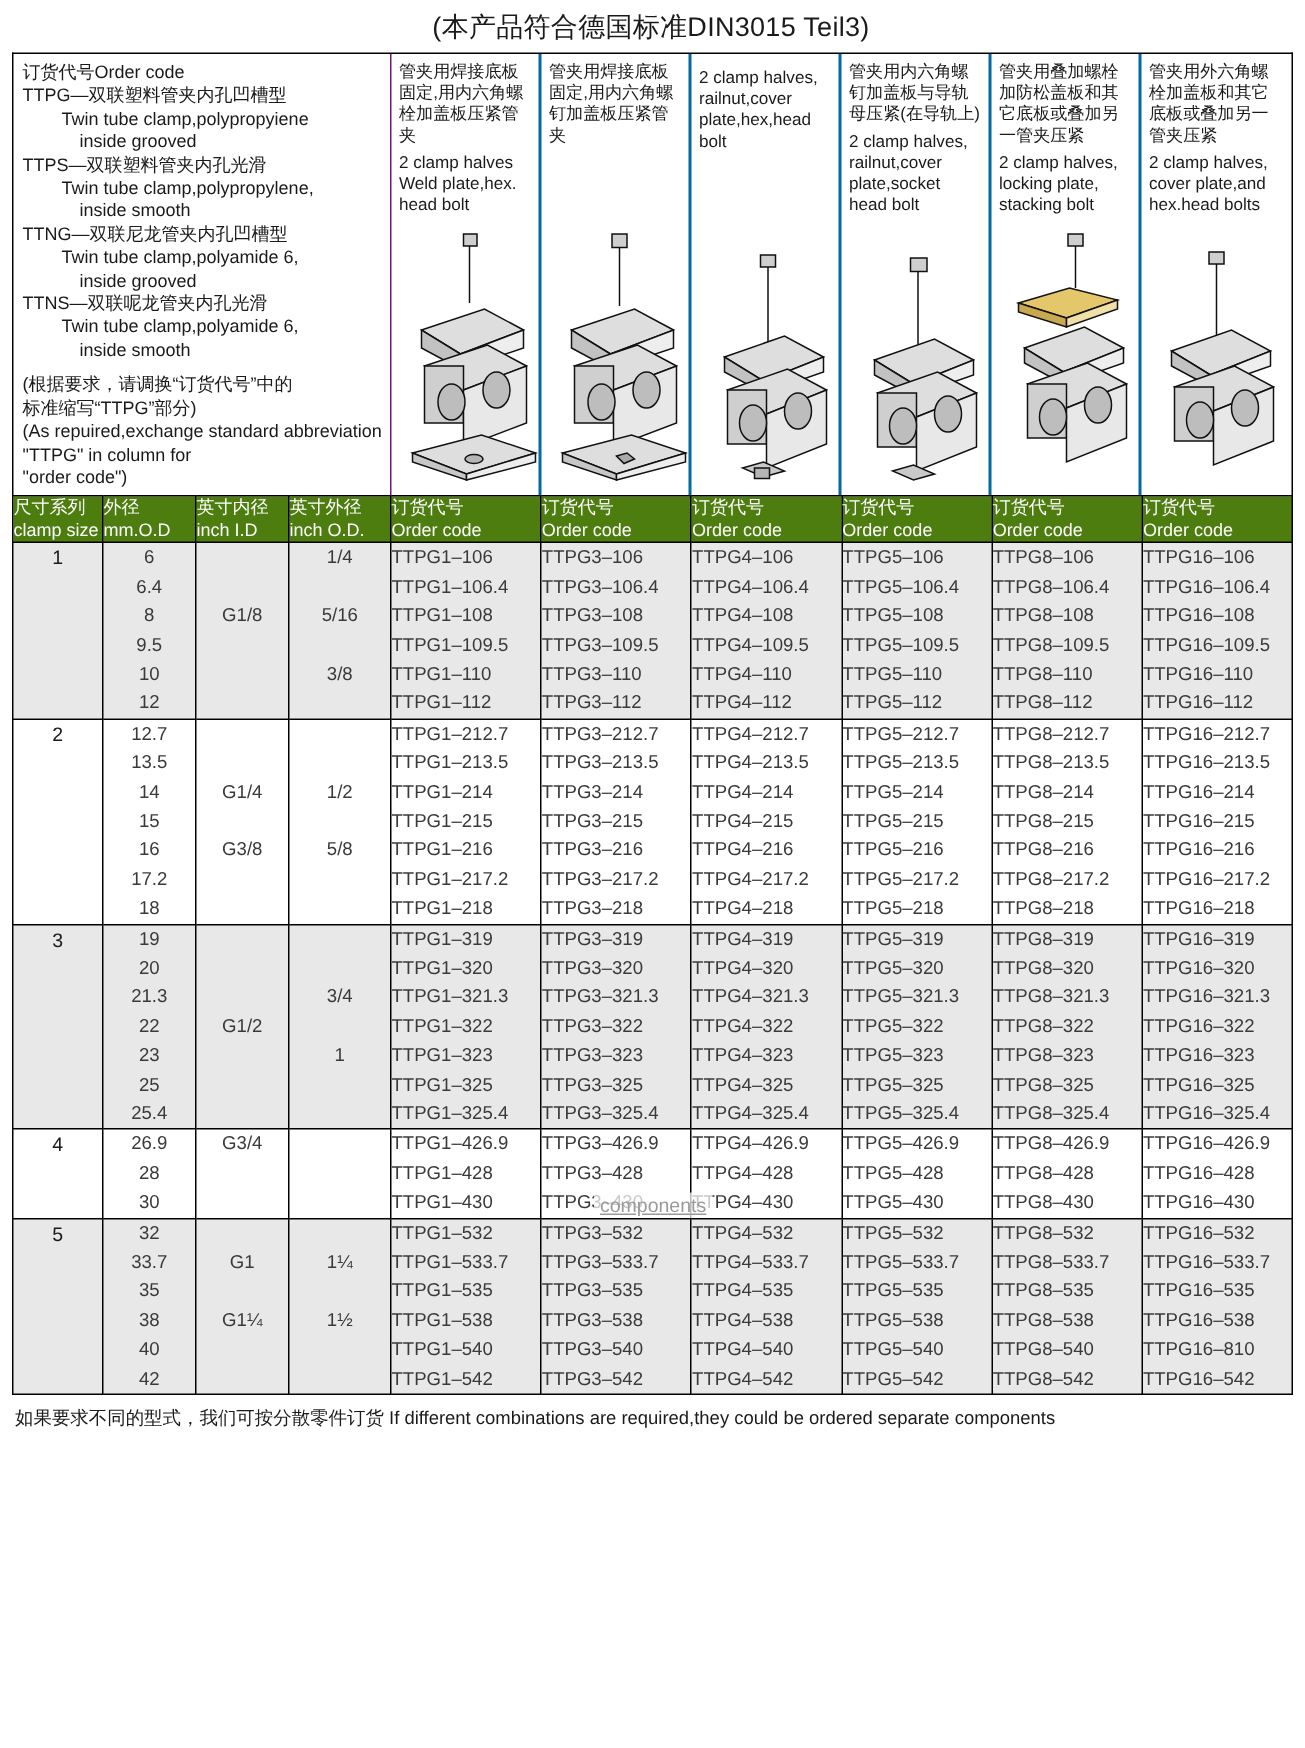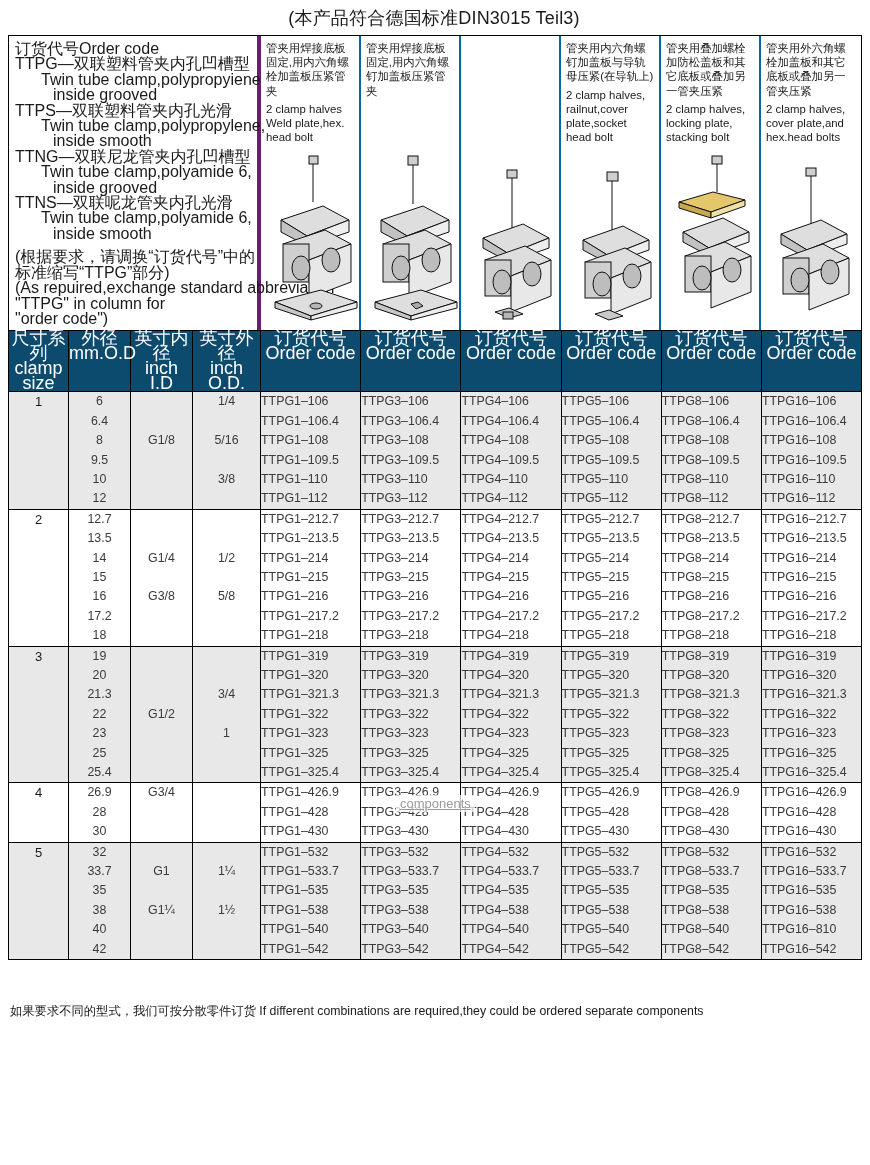--- a/index.html
+++ b/index.html
@@ -25,22 +25,22 @@
   .topgrid{
     display:flex;
     border:1px solid #000;
     border-bottom:none;
     box-sizing:border-box;
   }
   .desc-col{
     width:252px;
     box-sizing:border-box;
     padding:5px 6px 4px 6px;
-    border-right:4px solid #701a75;
-    font-size:16px;
+    border-right:1px solid #701a75;
+    font-size:12px;
     line-height:15.4px;
   }
   .desc-col div{white-space:nowrap;}
   .desc-col .ind1{padding-left:26px;}
   .desc-col .ind2{padding-left:38px;}
   .desc-col .gap{height:8px;}
 
   .prod-col{
     width:101.2px;
     box-sizing:border-box;
@@ -71,26 +71,26 @@
     width:854px;
     table-layout:fixed;
     border:1px solid #000;
   }
   table.main th,table.main td{
     border:1px solid #000;
     padding:0;
     vertical-align:top;
   }
   thead th{
-    background:#0c4a6e;
+    background:#4d7c0f;
     color:#fff;
     font-weight:normal;
-    font-size:18px;
+    font-size:12px;
     line-height:15px;
-    text-align:center;
+    text-align:left;
     padding:6px 2px 7px 2px;
     vertical-align:middle;
   }
   .c-size{width:60px;}
   .c-od{width:62px;}
   .c-iid{width:62px;}
   .c-ioD{width:68px;}
   .c-code{width:100.2px;}
 
   tbody td{
@@ -106,21 +106,20 @@
     color:#1a1a1a;
   }
   td.num{text-align:center;}
   td.code{padding-left:7px;text-align:left;}
   tr.shade td{background:#e8e8e8;}
   tr.plain td{background:#ffffff;}
 
   .bottom-note{
     font-size:12.3px;
     padding:7px 2px 0 2px;
-    margin-top:36px;
   }
 
   .watermark{
     position:absolute;
     left:396px;top:795px;
     font-size:13px;
     color:#9a9a9a;
     background:rgba(255,255,255,0.72);
     padding:1px 4px;
     pointer-events:none;
@@ -201,20 +200,21 @@
             <polygon points="14,156 60,144 96,156 50,170" fill="#dedede"></polygon>
             <polygon points="14,156 14,162 50,174 50,170" fill="#c7c7c7"></polygon>
             <polygon points="50,170 96,156 96,162 50,174" fill="#ededed"></polygon>
             <polygon points="50,158 57,156 62,160 55,163" fill="#a9a9a9"></polygon>
           </g>
         </svg>
       </div>
     </div>
 
     <div class="prod-col">
+      <div class="en">2 clamp halves, railnut,cover plate,hex,head bolt</div>
       <div class="art">
         <svg viewBox="0 0 101 180" width="101" height="180" xmlns="http://www.w3.org/2000/svg">
           <g stroke="#111" fill="none" stroke-width="1">
             <rect x="46" y="24" width="10" height="8" fill="#cfcfcf"></rect>
             <line x1="51" y1="32" x2="51" y2="84"></line>
             <polygon points="22,92 62,78 88,92 48,108" fill="#dedede"></polygon>
             <polygon points="22,92 22,102 48,116 48,108" fill="#c2c2c2"></polygon>
             <polygon points="48,108 88,92 88,102 48,116" fill="#eeeeee"></polygon>
             <polygon points="24,114 64,100 90,114 50,130" fill="#dedede"></polygon>
             <rect x="24" y="114" width="26" height="36" fill="#cfcfcf"></rect>

